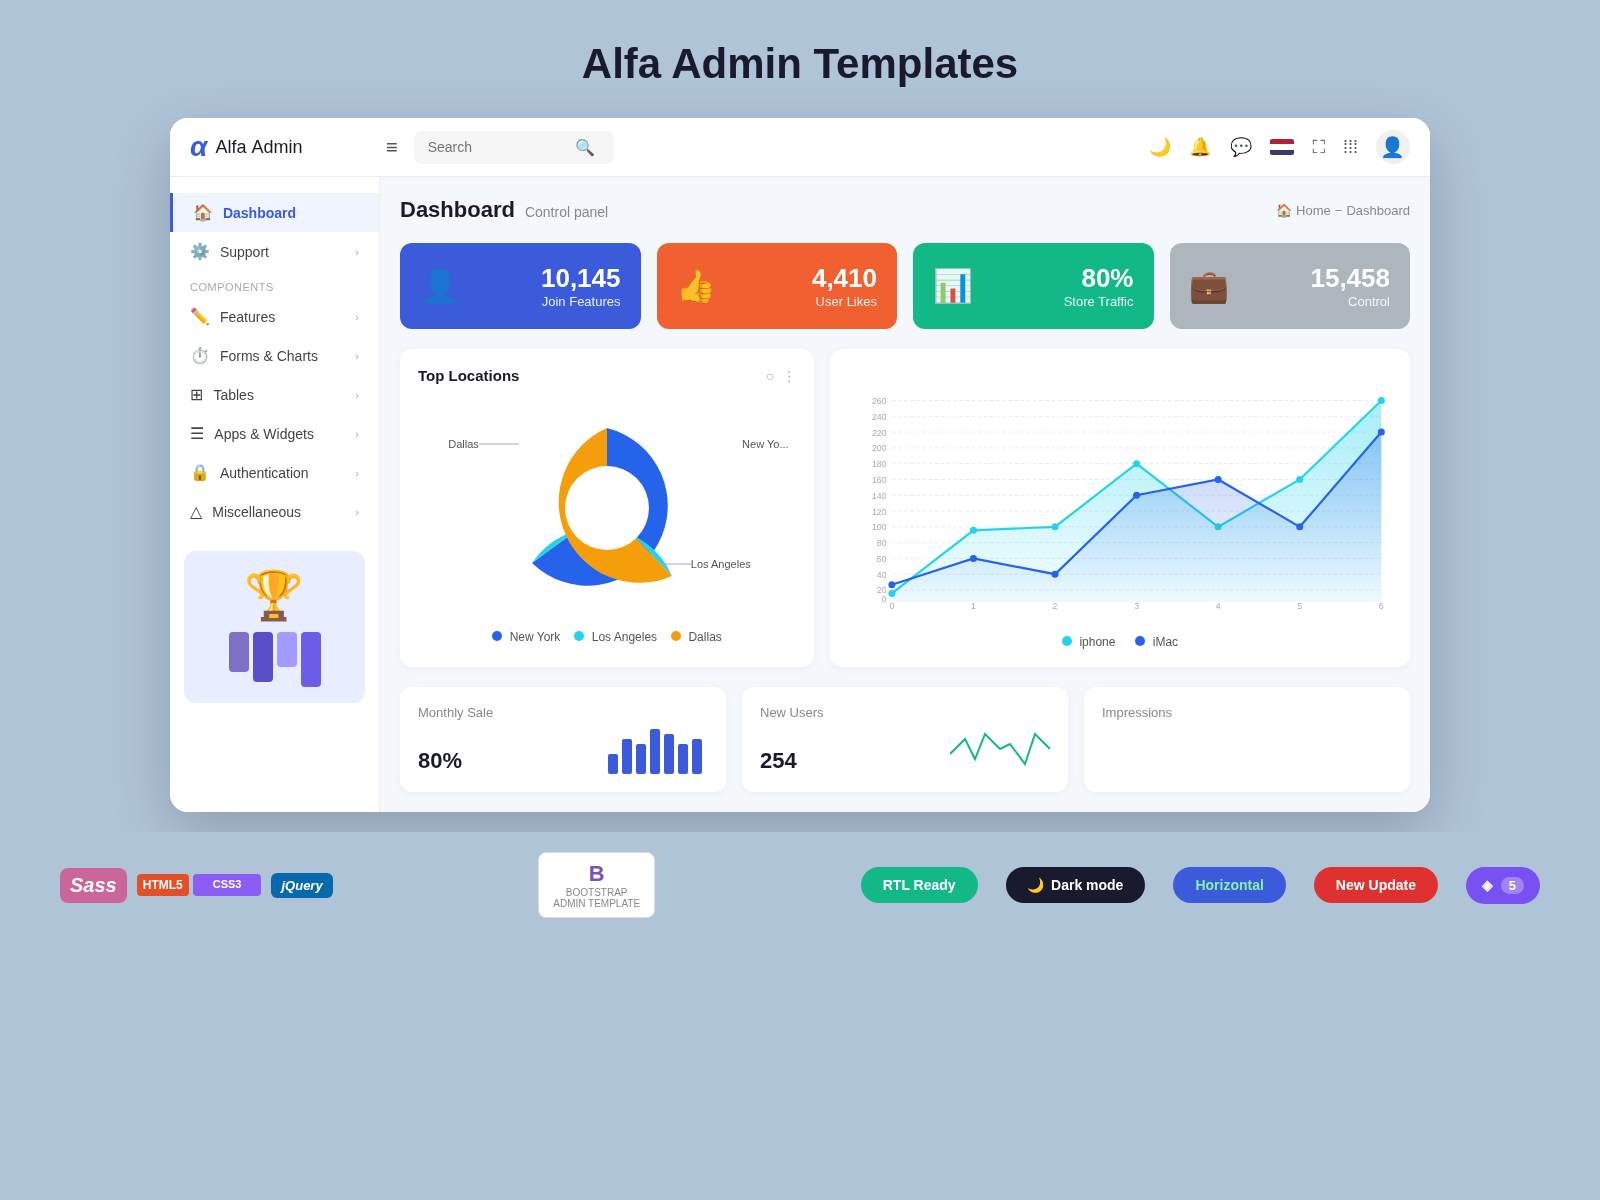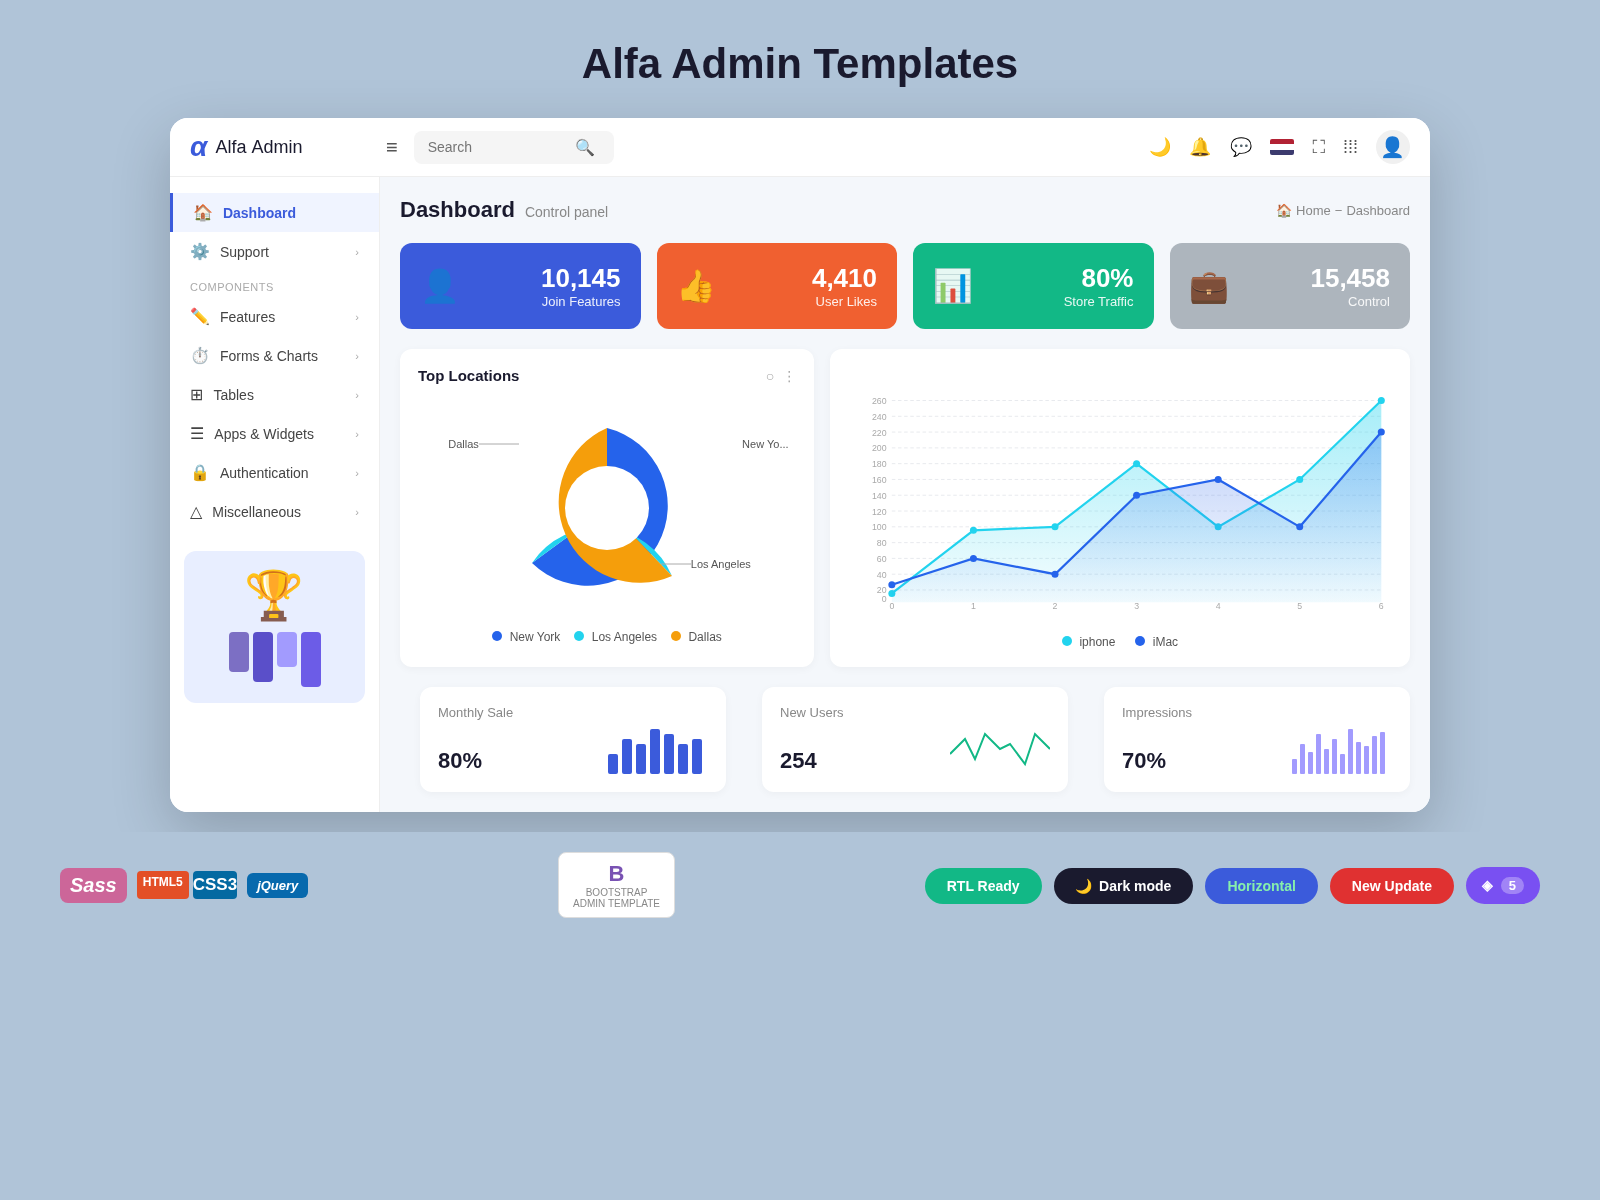--- a/index.html
+++ b/index.html
@@ -290,21 +290,20 @@
     .bottom-stats {
       display: grid;
       grid-template-columns: repeat(3, 1fr);
       gap: 16px;
     }
     .mini-stat-card {
       background: #fff;
       border-radius: 12px;
       padding: 18px;
       box-shadow: 0 2px 8px rgba(0,0,0,0.04);
-      margin-left: 20px;
     }
     .mini-stat-label {
       font-size: 13px;
       color: #888;
       margin-bottom: 4px;
     }
     .mini-stat-value {
       font-size: 22px;
       font-weight: 700;
       color: #1a1a2e;
@@ -335,26 +334,26 @@
     }
     .html5-logo {
       background: #e34f26;
       color: white;
       font-weight: 900;
       font-size: 12px;
       border-radius: 4px;
       padding: 4px 6px;
     }
     .css3-logo {
-      background: #0369a1;
+      background: #8b5cf6;
       color: white;
       font-weight: 900;
-      font-size: 17px;
+      font-size: 11px;
       border-radius: 4px;
-      padding: 4px 0;
+      padding: 4px 20px;
     }
     .jquery-logo {
       background: #0769ad;
       color: white;
       font-size: 13px;
       font-style: italic;
       font-weight: 700;
       border-radius: 6px;
       padding: 5px 10px;
     }
@@ -371,22 +370,22 @@
       font-size: 22px;
       font-weight: 900;
       color: #7952b3;
     }
     .bootstrap-text {
       font-size: 10px;
       color: #888;
     }
     .footer-badges {
       display: flex;
-      align-items: flex-end;
-      gap: 12px;
+      align-items: center;
+      gap: 28px;
     }
     .badge {
       border-radius: 24px;
       padding: 10px 22px;
       font-size: 14px;
       font-weight: 600;
       cursor: pointer;
     }
     .badge-green { background: #12b886; color: white; }
     .badge-dark { background: #1a1a2e; color: white; display: flex; align-items: center; gap: 6px; }
@@ -712,37 +711,20 @@
           <div class="mini-stat-label">New Users</div>
           <div style="display:flex;align-items:flex-end;justify-content:space-between;gap:30px;">
             <div class="mini-stat-value">254</div>
             <svg width="100" height="50">
               <polyline points="0,30 15,15 25,35 35,10 50,25 60,20 75,40 85,10 100,25" fill="none" stroke="#12b886" stroke-width="2"></polyline>
             </svg>
           </div>
         </div>
         <div class="mini-stat-card">
           <div class="mini-stat-label">Impressions</div>
-          <div style="display:flex;align-items:flex-end;justify-content:space-between;">
-            <div class="mini-stat-value">70%</div>
-            <svg width="100" height="50">
-              <rect x="0" y="35" width="5" height="15" fill="#a29bfe" rx="1"></rect>
-              <rect x="8" y="20" width="5" height="30" fill="#a29bfe" rx="1"></rect>
-              <rect x="16" y="28" width="5" height="22" fill="#a29bfe" rx="1"></rect>
-              <rect x="24" y="10" width="5" height="40" fill="#a29bfe" rx="1"></rect>
-              <rect x="32" y="25" width="5" height="25" fill="#a29bfe" rx="1"></rect>
-              <rect x="40" y="15" width="5" height="35" fill="#a29bfe" rx="1"></rect>
-              <rect x="48" y="30" width="5" height="20" fill="#a29bfe" rx="1"></rect>
-              <rect x="56" y="5" width="5" height="45" fill="#a29bfe" rx="1"></rect>
-              <rect x="64" y="18" width="5" height="32" fill="#a29bfe" rx="1"></rect>
-              <rect x="72" y="22" width="5" height="28" fill="#a29bfe" rx="1"></rect>
-              <rect x="80" y="12" width="5" height="38" fill="#a29bfe" rx="1"></rect>
-              <rect x="88" y="8" width="5" height="42" fill="#a29bfe" rx="1"></rect>
-            </svg>
-          </div>
         </div>
       </div>
 
     </main>
   </div>
 </div>
 
 <div class="footer">
   <div class="footer-logos">
     <div class="sass-logo">Sass</div>

